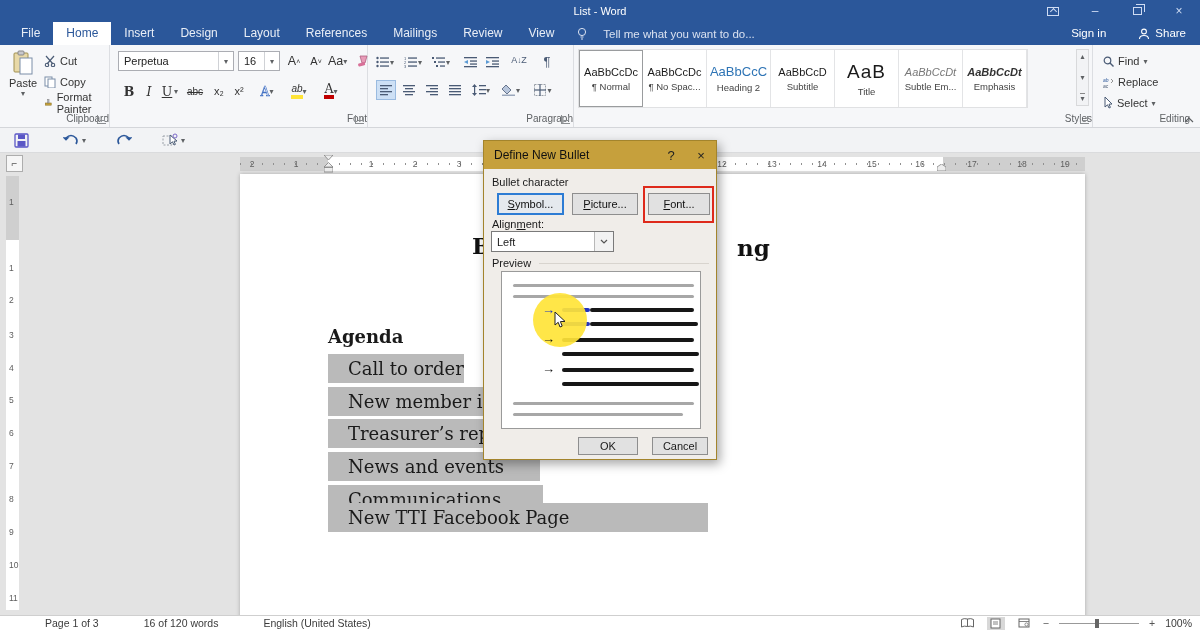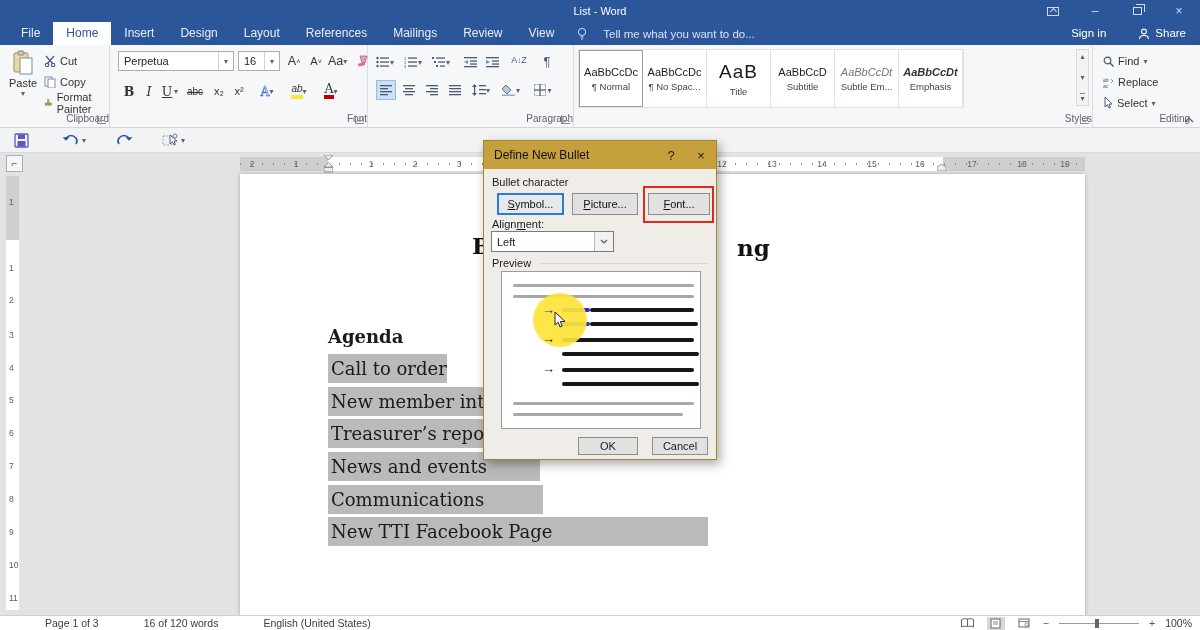--- a/index.html
+++ b/index.html
@@ -61,21 +61,21 @@
            background:repeating-linear-gradient(to right, #909090 0 1px, transparent 1px 11px); }
   .indentL { position:absolute; left:84px; top:-2px; }
   .indentR { position:absolute; left:697px; top:7px; }
   .vruler { position:absolute; left:6px; top:176px; width:13px; height:434px; background:#fff; }
   .vruler .gseg { position:absolute; left:0; width:13px; top:0; height:64px; background:#CFCFCF; }
   .vnum { position:absolute; left:3px; font-size:8.5px; color:#5E5E5E; transform:translateY(-50%); }
 
   
   .page { position:absolute; left:240px; top:174px; width:845px; height:456px; background:#fff; box-shadow:0 0 4px rgba(0,0,0,.25); }
   .docline { position:absolute; left:88px; font-family:"DejaVu Serif", serif; font-size:18px; color:#1a1a1a; height:29px; line-height:29px; white-space:nowrap; }
-  .docline .hl { display:inline-block; background:#BABABA; height:29px; padding-left:3px; }
+  .docline .hl { display:inline-block; background:#BABABA; height:29px; padding-left:20px; }
   .docline.bold { font-weight:bold; }
   .hfrag { position:absolute; font-family:"DejaVu Serif", serif; font-weight:bold; font-size:23px; color:#111; }
 
   
   .dialog { position:absolute; left:483px; top:140px; width:234px; height:320px; background:#F0EDE9; border:1px solid #A3842C;
             box-shadow:3px 4px 10px rgba(0,0,0,.35); z-index:30; font-size:11px; color:#1a1a1a; }
   .dtitle { height:28px; background:#C6A03C; display:flex; align-items:center; padding-left:10px; font-size:12px; color:#111; }
   .dtbtn { width:30px; text-align:center; font-size:13px; color:#222; }
   .dtspacer { flex:1; }
   .dlabel { position:absolute; left:8px; font-size:11px; }
@@ -378,26 +378,30 @@
     <div id="style-gallery" style="position:absolute;left:4px;top:4px;display:flex;border:1px solid #E0E1E3;background:#fff;">
         <div class="stylebox selected">
           <span class="ssample normal">AaBbCcDc</span>
           <span class="sname">¶ Normal</span>
         </div>
         <div class="stylebox">
           <span class="ssample normal">AaBbCcDc</span>
           <span class="sname">¶ No Spac...</span>
         </div>
         <div class="stylebox">
-          <span class="ssample title">AaB</span>
-          <span class="sname">Title</span>
+          <span class="ssample heading">AaBbCcC</span>
+          <span class="sname">Heading 2</span>
         </div>
         <div class="stylebox">
           <span class="ssample normal">AaBbCcD</span>
           <span class="sname">Subtitle</span>
+        </div>
+        <div class="stylebox">
+          <span class="ssample title">AaB</span>
+          <span class="sname">Title</span>
         </div>
         <div class="stylebox">
           <span class="ssample subtle">AaBbCcDt</span>
           <span class="sname">Subtle Em...</span>
         </div>
         <div class="stylebox">
           <span class="ssample emphasis">AaBbCcDt</span>
           <span class="sname">Emphasis</span>
         </div>
       </div>
@@ -524,21 +528,21 @@
 <div class="page">
   <span class="hfrag" style="left:232px;top:58px;">B</span>
   <span class="hfrag" style="left:497px;top:60px;">ng</span>
   <div id="doc-lines">
       <div class="docline bold" style="top: 148px;"><span>Agenda</span></div>
       <div class="docline" style="top: 180px;"><span class="hl" style="min-width: 105px;">Call to order</span></div>
       <div class="docline" style="top: 213px;"><span class="hl" style="min-width: 210px;">New member intro</span></div>
       <div class="docline" style="top: 245px;"><span class="hl" style="min-width: 210px;">Treasurer’s report</span></div>
       <div class="docline" style="top: 278px;"><span class="hl" style="min-width: 212px;">News and events</span></div>
       <div class="docline" style="top: 311px;"><span class="hl" style="min-width: 215px;">Communications</span></div>
-      <div class="docline" style="top: 343px; border-radius: 9px;"><span class="hl" style="min-width: 380px;">New TTI Facebook Page</span></div>
+      <div class="docline" style="top: 329px; border-radius: 9px;"><span class="hl" style="min-width: 380px;">New TTI Facebook Page</span></div>
     </div>
 </div>
 
 <div class="dialog">
   <div class="dtitle">
     <span>Define New Bullet</span>
     <span class="dtspacer"></span>
     <span class="dtbtn">?</span>
     <span class="dtbtn">×</span>
   </div>

